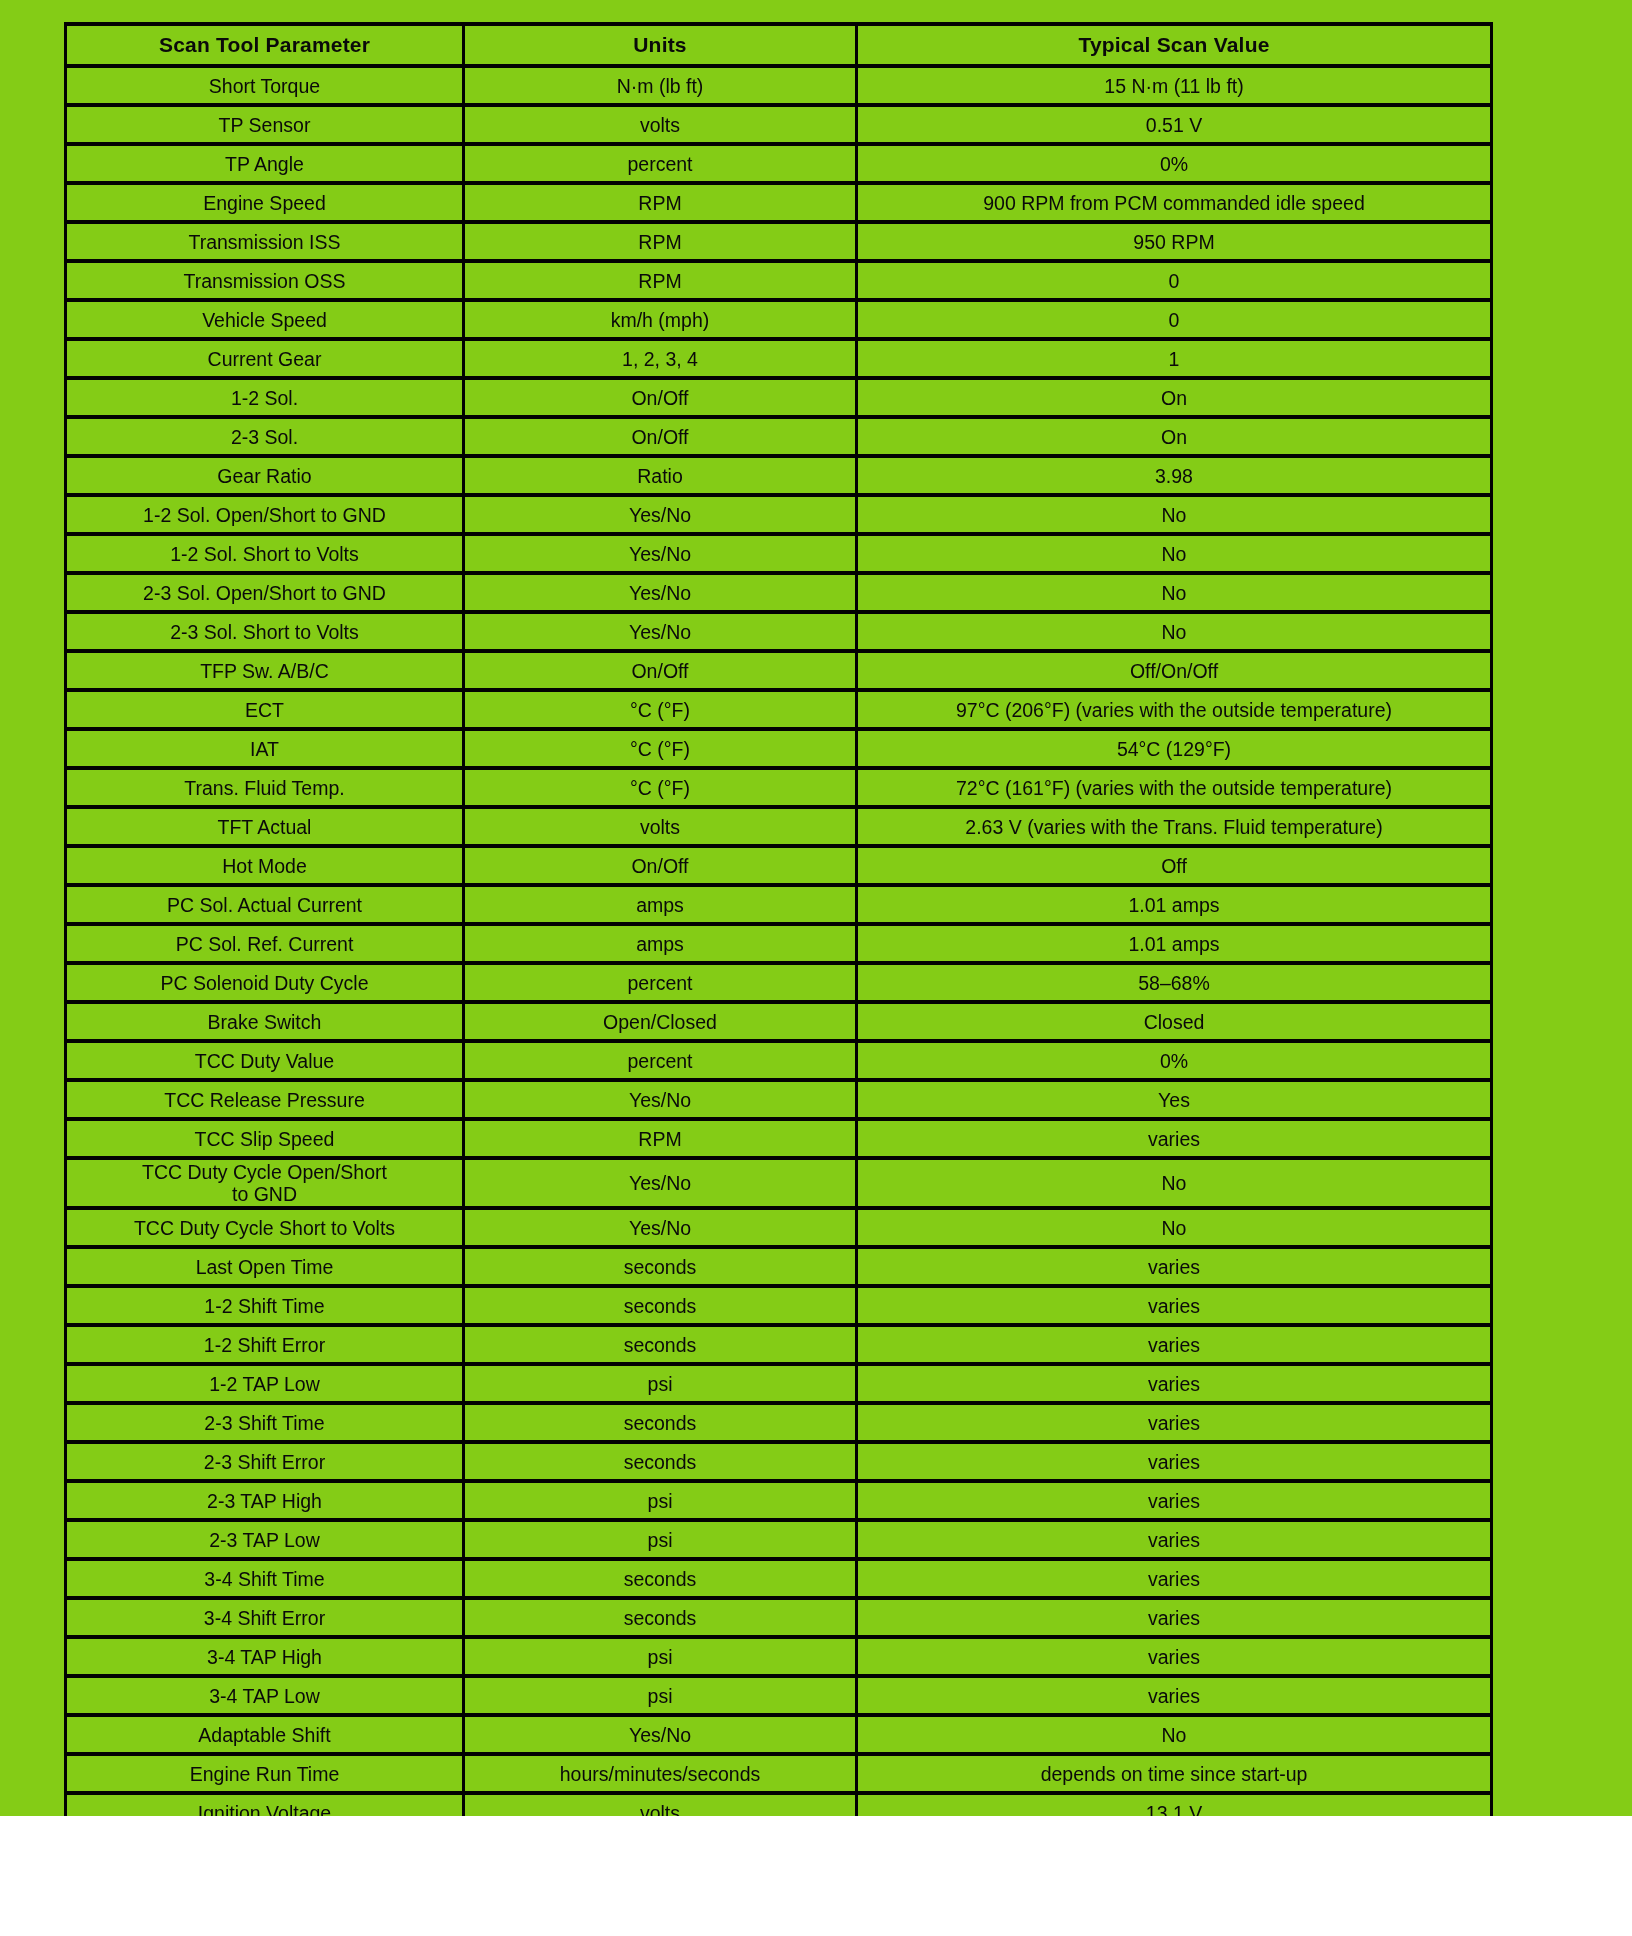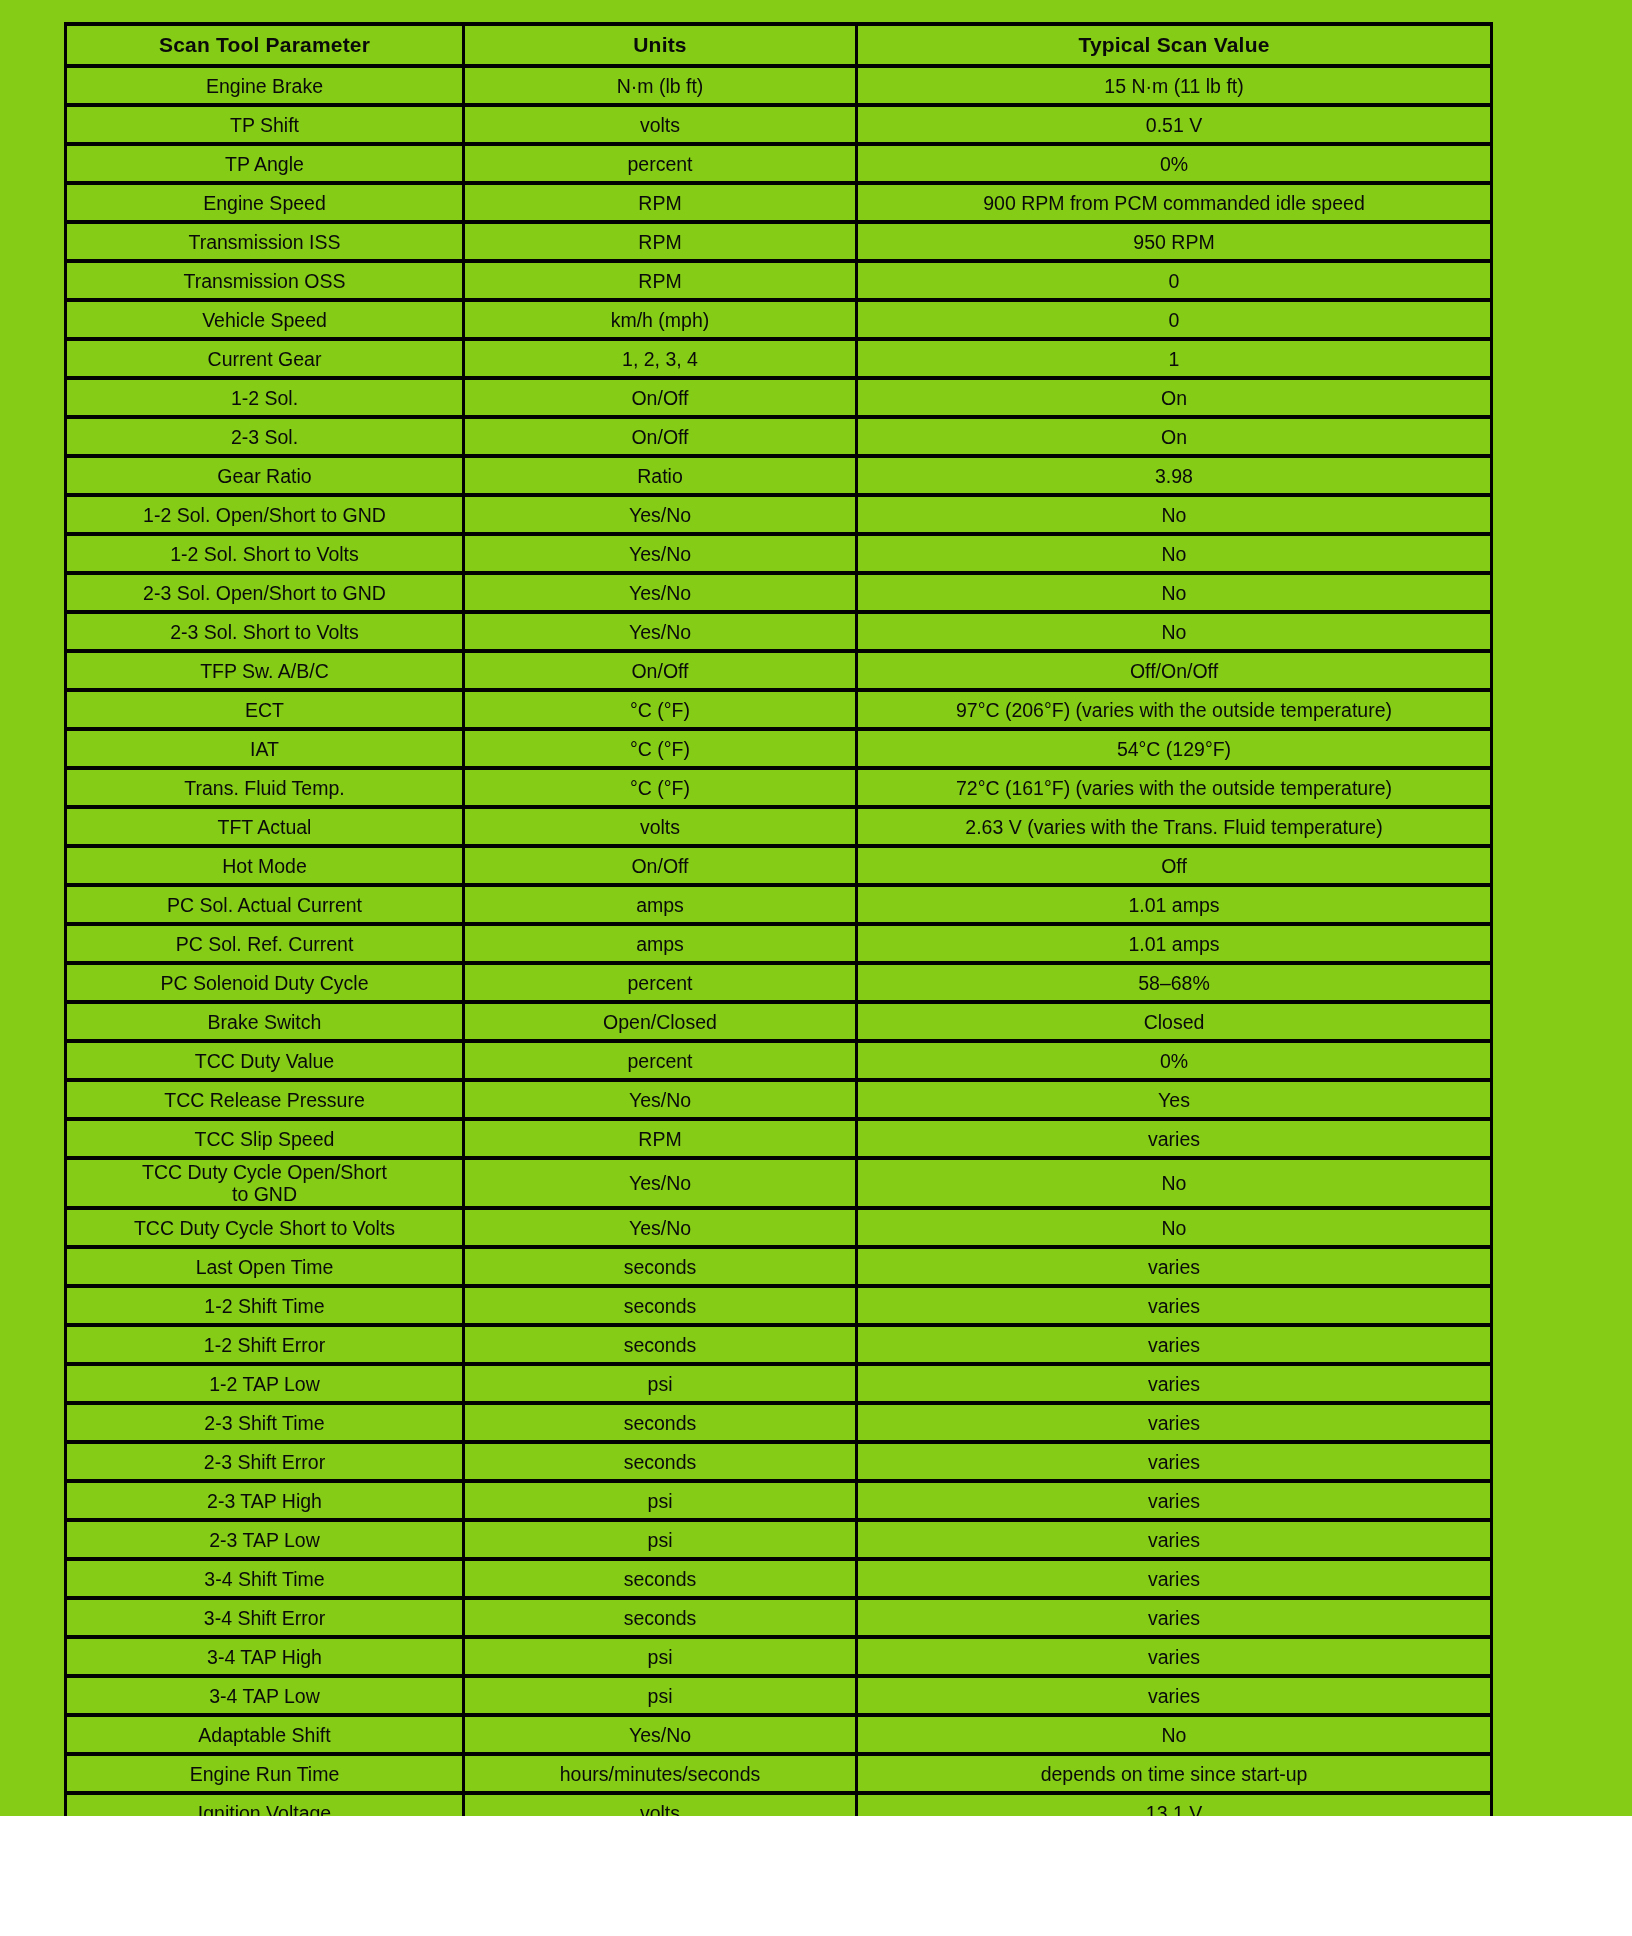--- a/index.html
+++ b/index.html
@@ -68,26 +68,26 @@
     </colgroup>
     <thead>
       <tr>
         <th>Scan Tool Parameter</th>
         <th>Units</th>
         <th>Typical Scan Value</th>
       </tr>
     </thead>
     <tbody>
         <tr>
-    <td>Engine Brake</td>
+    <td>Short Torque</td>
     <td>N·m (lb ft)</td>
     <td>15 N·m (11 lb ft)</td>
   </tr>
         <tr>
-    <td>TP Shift</td>
+    <td>TP Sensor</td>
     <td>volts</td>
     <td>0.51 V</td>
   </tr>
         <tr>
     <td>TP Angle</td>
     <td>percent</td>
     <td>0%</td>
   </tr>
         <tr>
     <td>Engine Speed</td>

